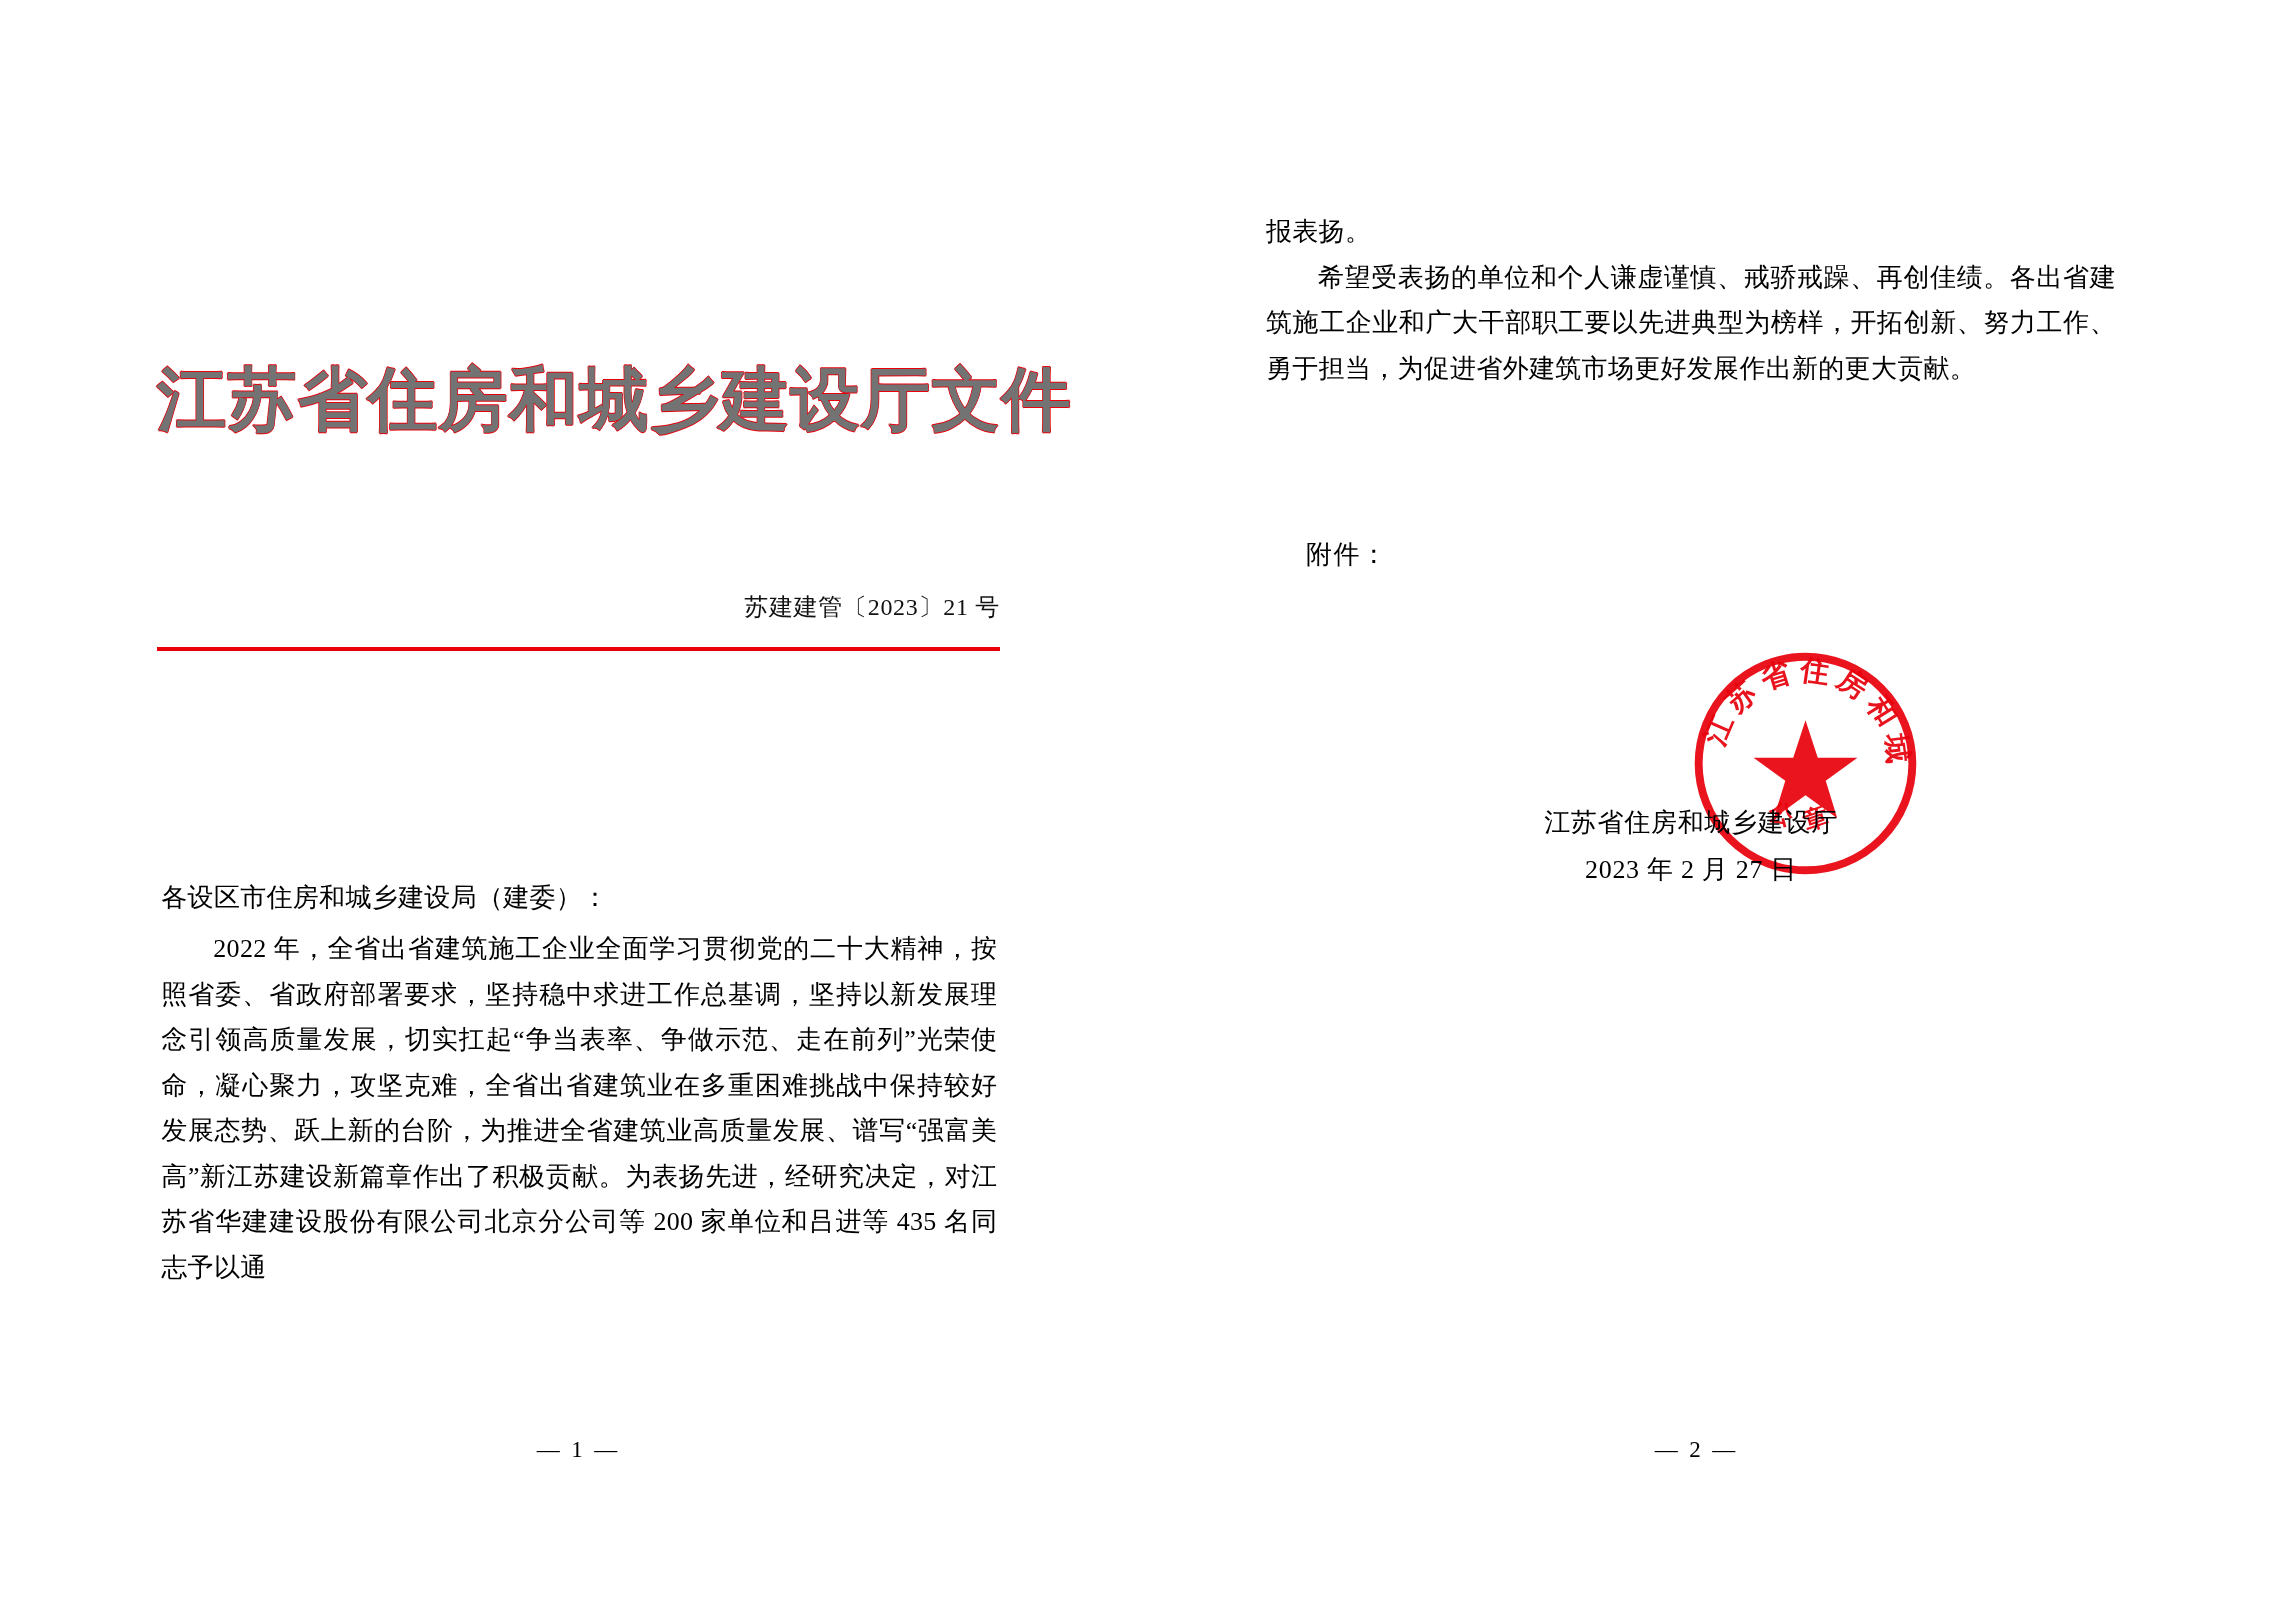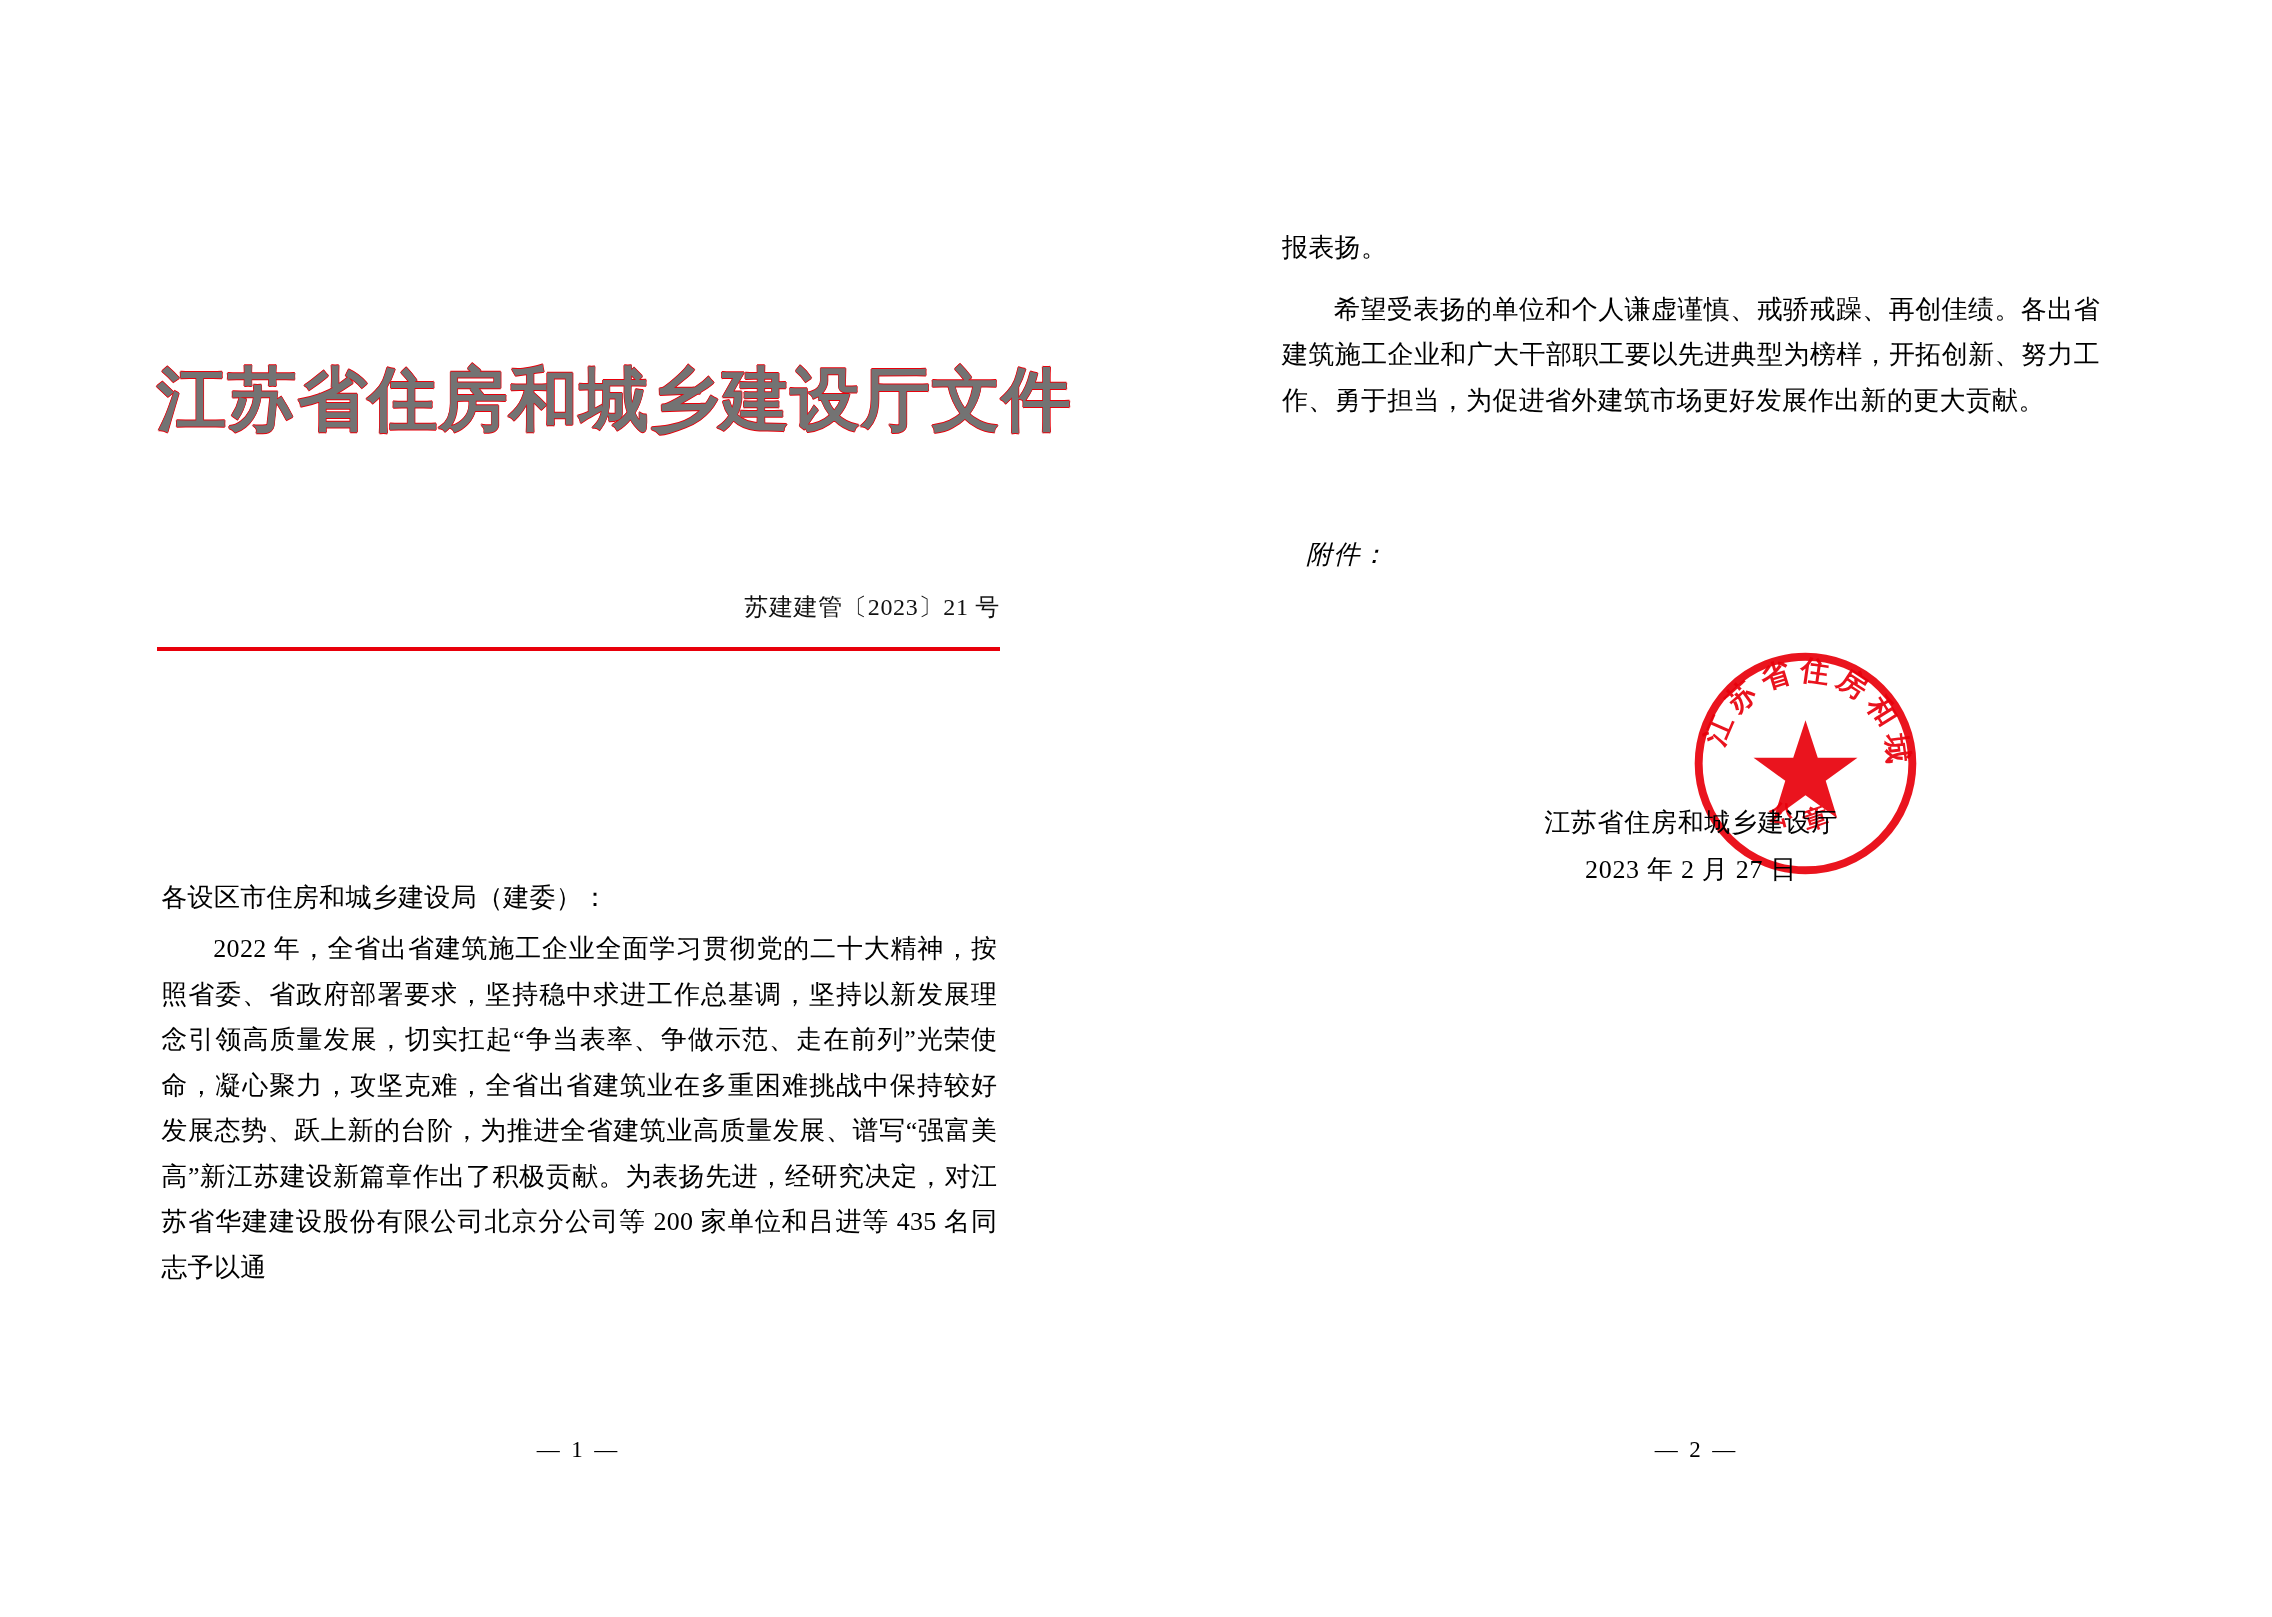--- a/index.html
+++ b/index.html
@@ -123,38 +123,37 @@
   }
   .p2-body {
     position: absolute;
     left: 0;
     top: 209px;
     width: 850px;
     font-size: 26px;
     line-height: 1.75;
     letter-spacing: 0.3px;
   }
-  .p2-body .para { margin: 16px; }
+  .p2-body .para { margin: 0; }
   .p2-first {
     text-indent: 0;
     text-align: left;
     margin: 0 0 2.9px 0;
   }
   .attach-block {
     position: absolute;
     left: 0;
     top: 533px;
     width: 850px;
     font-size: 26px;
     line-height: 1.7;
   }
   .attach-row {
     display: block;
     white-space: nowrap;
-    font-style: italic;
   }
   .attach-label {
     display: inline-block;
     margin-left: 40px;
     letter-spacing: 1.4px;
   }
   .attach-items {
     display: inline-block;
     vertical-align: top;
     margin-left: 24.5px;

